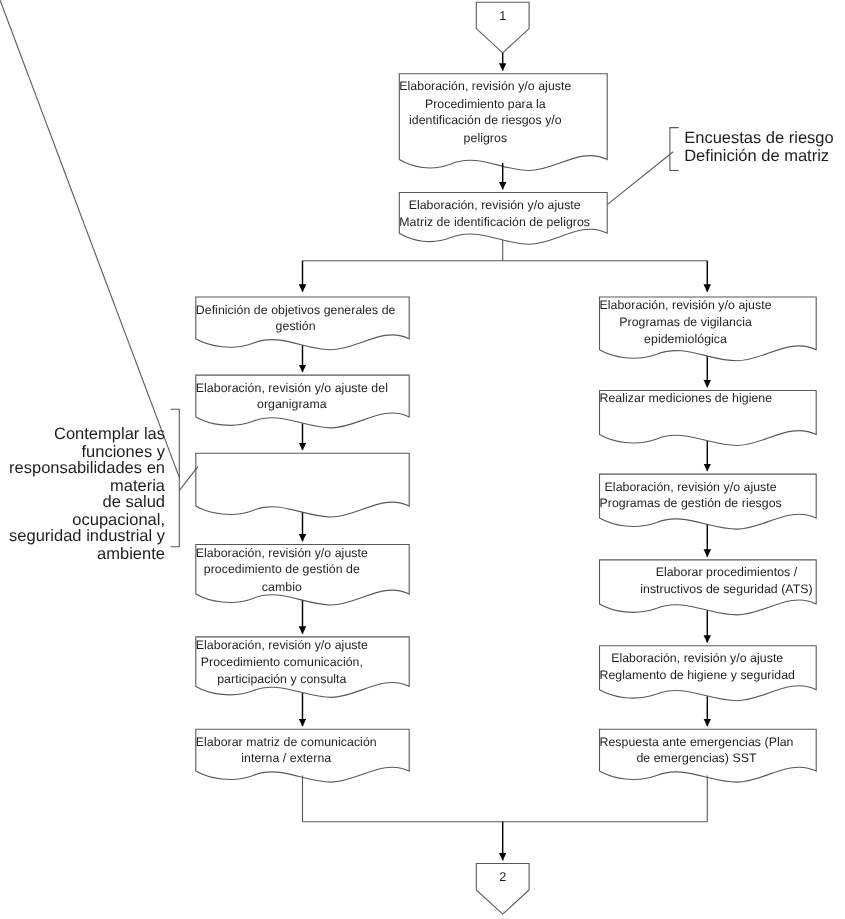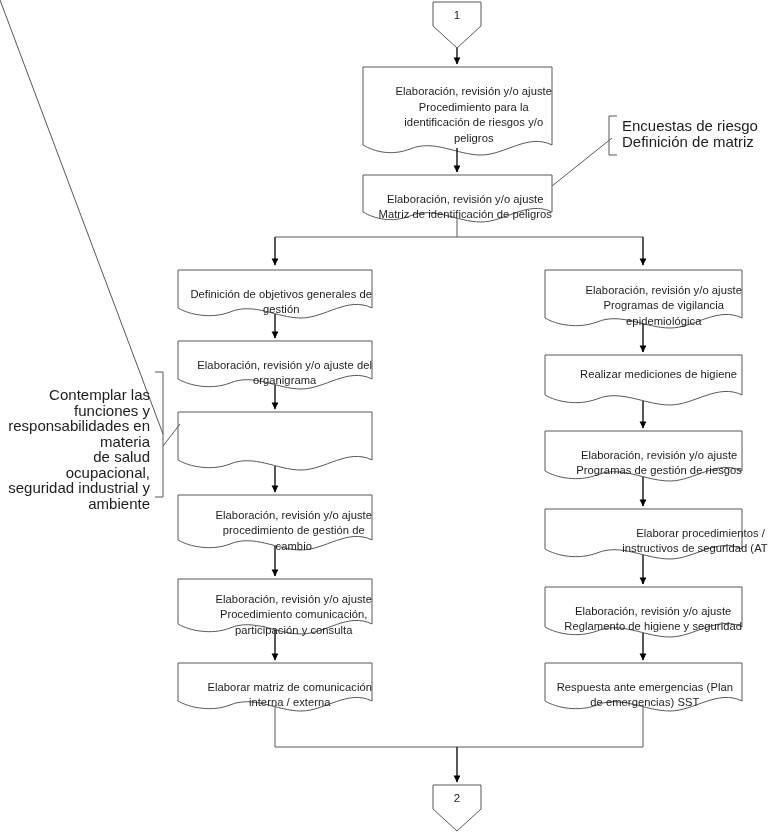--- a/index.html
+++ b/index.html
@@ -22,28 +22,27 @@
     position: absolute;
     left: 0;
     top: 0;
     width: 768px;
     height: 835px;
   }
   .node-label {
     position: absolute;
     display: flex;
     align-items: center;
-    justify-content: flex-end;
+    justify-content: flex-start;
     text-align: center;
     font-size: 11.2px;
     line-height: 15.5px;
     color: #1d1d1d;
     letter-spacing: 0.05px;
     pointer-events: none;
-    margin-top: 12px;
   }
   .conn-label {
     position: absolute;
     display: flex;
     align-items: center;
     justify-content: center;
     font-size: 11.5px;
     color: #1d1d1d;
   }
   .note {

